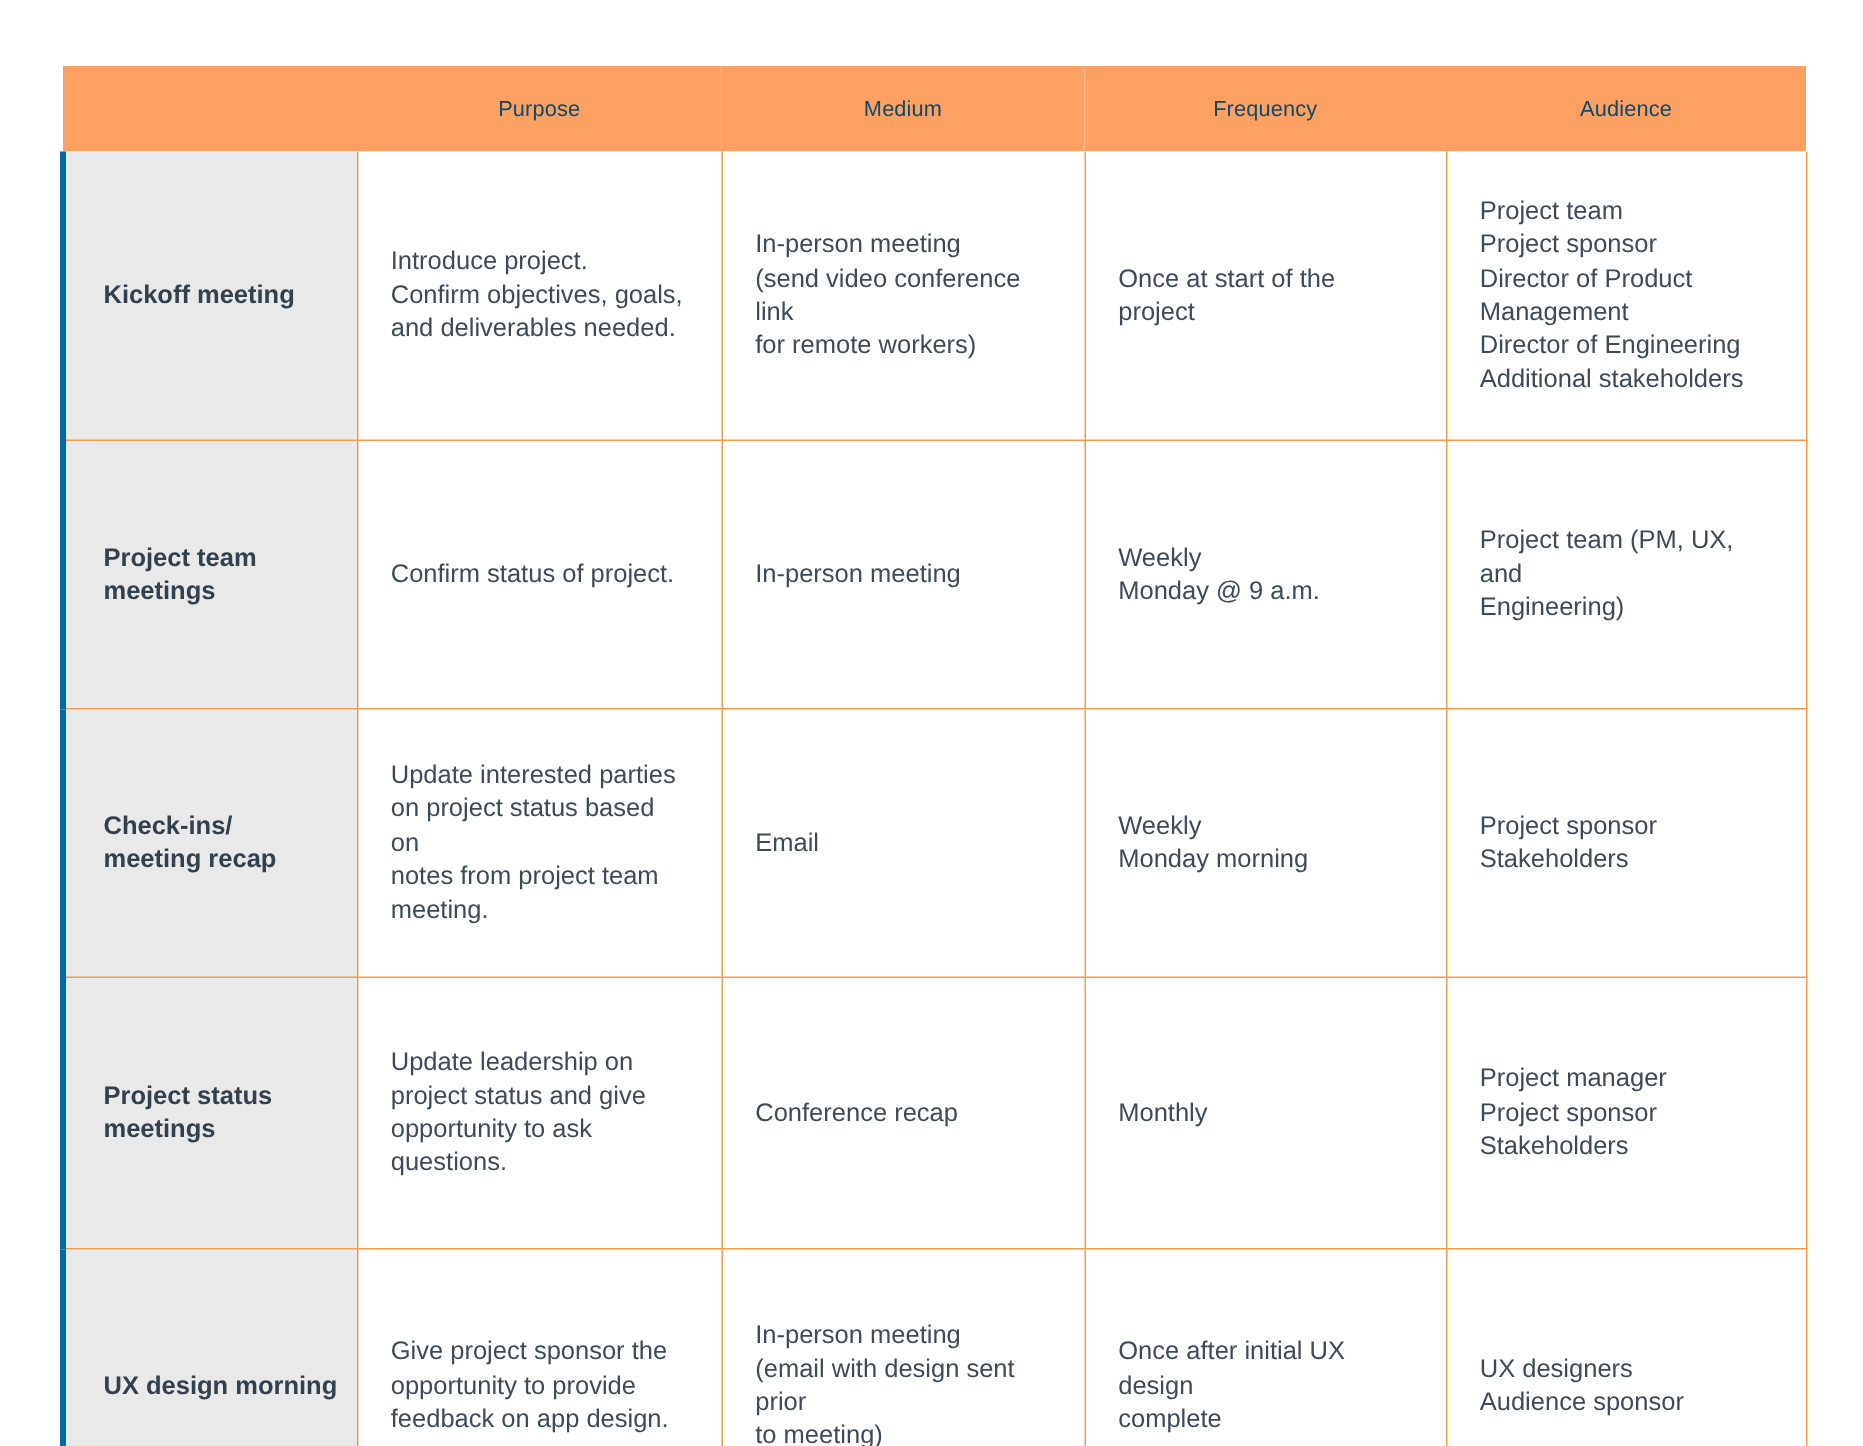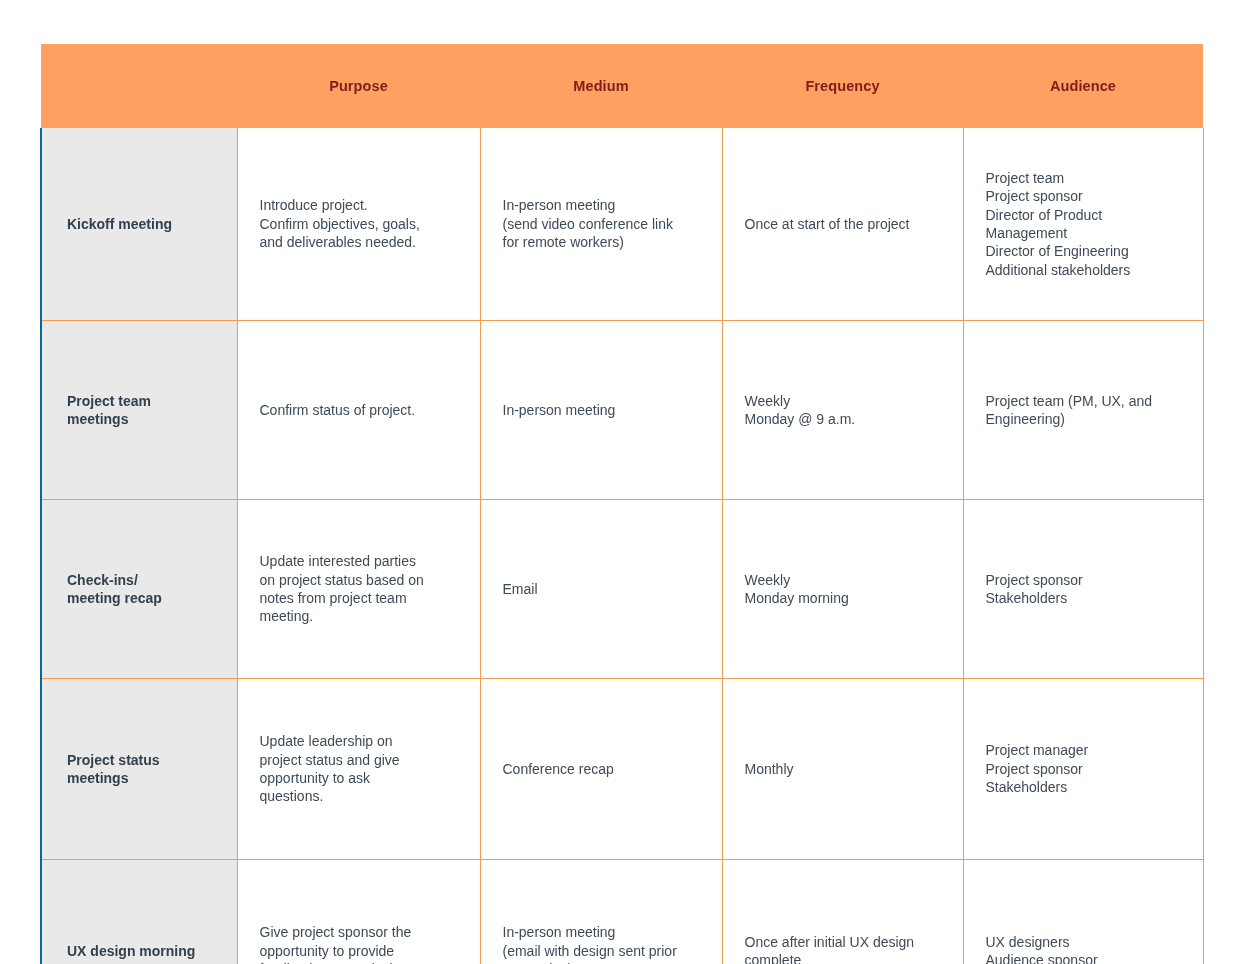--- a/index.html
+++ b/index.html
@@ -32,56 +32,56 @@
 
   .comm-table col.c-label   { width: 196px; }
   .comm-table col.c-purpose { width: 243px; }
   .comm-table col.c-medium  { width: 242px; }
   .comm-table col.c-freq    { width: 241px; }
   .comm-table col.c-aud     { width: 240px; }
 
   
   thead th {
     background: #fca162;
-    color: #7f1d1d;
-    height: 84px;
+    color: #0c4a6e;
+    height: 57px;
     padding: 0;
     margin: 0;
     font-size: 14.5px;
-    font-weight: bold;
+    font-weight: normal;
     text-align: center;
     vertical-align: middle;
     border: none;
     letter-spacing: 0.1px;
   }
   thead th.corner {
     background: #fca162;
   }
 
   
   tbody td {
     border: 1px solid #f29a4e;
     vertical-align: middle;
-    font-size: 14px;
+    font-size: 17px;
     line-height: 1.32;
     color: #3f4a57;
     background: #ffffff;
     padding: 10px 22px 10px 22px;
   }
 
   tbody td.rowlabel {
     background: #e9e9e9;
     font-weight: bold;
     color: #33404d;
     padding-left: 25px;
     padding-right: 12px;
     border-left: 1px solid #f29a4e;
   }
 
-  tbody tr td:first-child { border-left: 2px solid #0369a1; }
+  tbody tr td:first-child { border-left: 4px solid #0369a1; }
   tbody tr td:last-child  { border-right: 1px solid #f29a4e; }
   tbody tr:first-child td { border-top: none; }
 
   .cell-lines { white-space: pre-line; }
 
   tr.r1 td { height: 172px; }
   tr.r2 td { height: 158px; }
   tr.r3 td { height: 158px; margin-top: 28px; }
   tr.r4 td { height: 160px; }
   tr.r5 td { height: 162px; }

